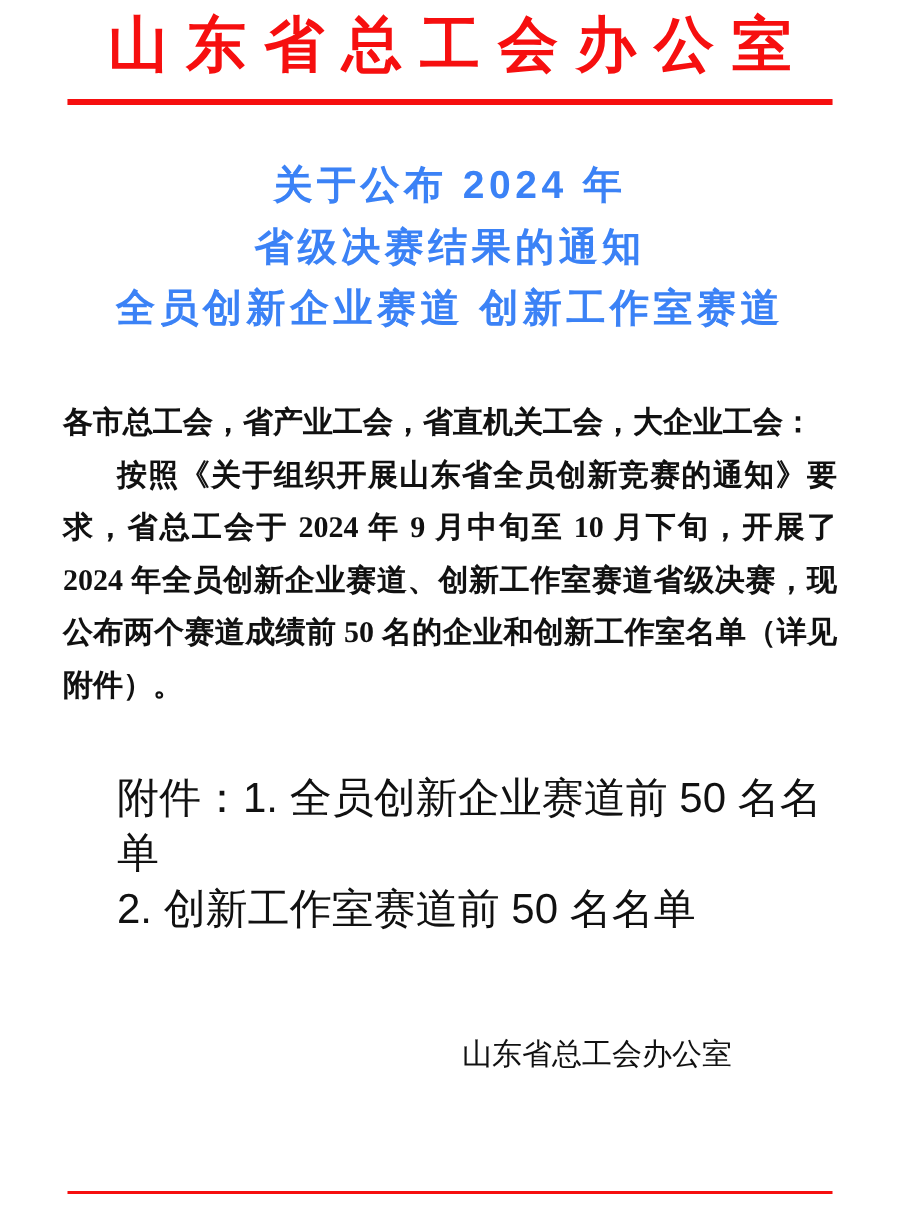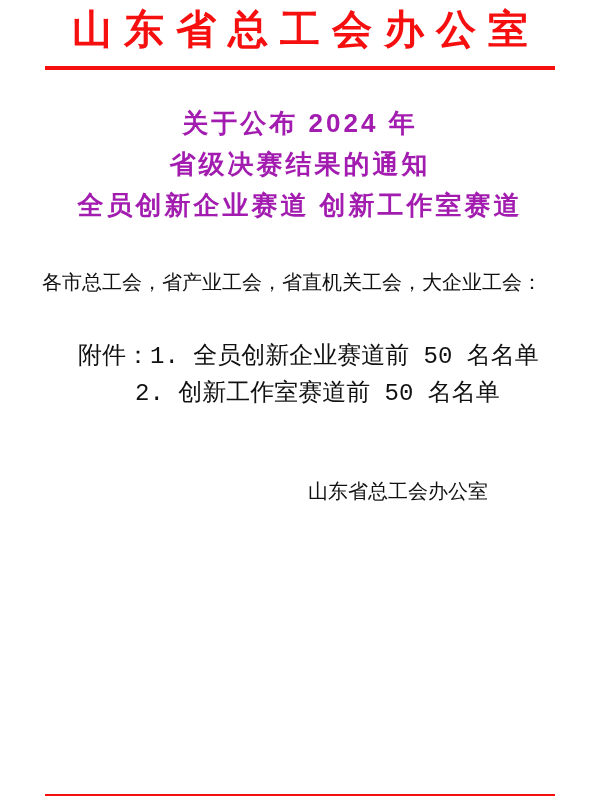--- a/index.html
+++ b/index.html
@@ -41,44 +41,45 @@
 
   
   .doc-title {
     margin-top: 33px;
     text-align: center;
     font-family: "Liberation Sans", "DejaVu Sans", sans-serif;
     font-weight: bold;
     font-size: 26px;
     line-height: 41px;
     letter-spacing: 3px;
-    color: #a21caf;
+    color: #3b82f6;
   }
 
   
   .body-text {
     margin: 39px 42px 0 42px;
     font-family: "Liberation Serif", "DejaVu Serif", serif;
     font-size: 20px;
     line-height: 35px;
     text-align: justify;
     color: var(--ink);
+    font-weight: bold;
   }
   .body-text p { margin: 0; }
   .para-indent { text-indent: 36px; }
 
   
   .attachments {
     margin: 38px 42px 0 78px;
-    font-family: Liberation Mono, monospace;
-    font-size: 24px;
+    font-family: Liberation Sans, sans-serif;
+    font-size: 28px;
     line-height: 37px;
     color: var(--ink);
   }
-  .attach-line-2 { margin-left: 57px; }
+  .attach-line-2 { }
 
   
   .signature {
     margin-top: 62px;
     font-family: "Liberation Serif", "DejaVu Serif", serif;
     font-size: 20px;
     line-height: 34px;
     color: var(--ink);
     white-space: nowrap;
   }
@@ -103,20 +104,21 @@
   <div class="red-rule"></div>
 
   <div class="doc-title">
     <div>关于公布 2024 年</div>
     <div>省级决赛结果的通知</div>
     <div>全员创新企业赛道 创新工作室赛道</div>
   </div>
 
   <div class="body-text">
     <p>各市总工会，省产业工会，省直机关工会，大企业工会：</p>
+    <p class="para-indent">按照《关于组织开展山东省全员创新竞赛的通知》要求，省总工会于 2024 年 9 月中旬至 10 月下旬，开展了 2024 年全员创新企业赛道、创新工作室赛道省级决赛，现公布两个赛道成绩前 50 名的企业和创新工作室名单（详见附件）。</p>
   </div>
 
   <div class="attachments">
     <div class="attach-line-1">
       <span>附件：</span><span>1. 全员创新企业赛道前 50 名名单</span>
     </div>
     <div class="attach-line-2">2. 创新工作室赛道前 50 名名单</div>
   </div>
 
   <div class="signature">

